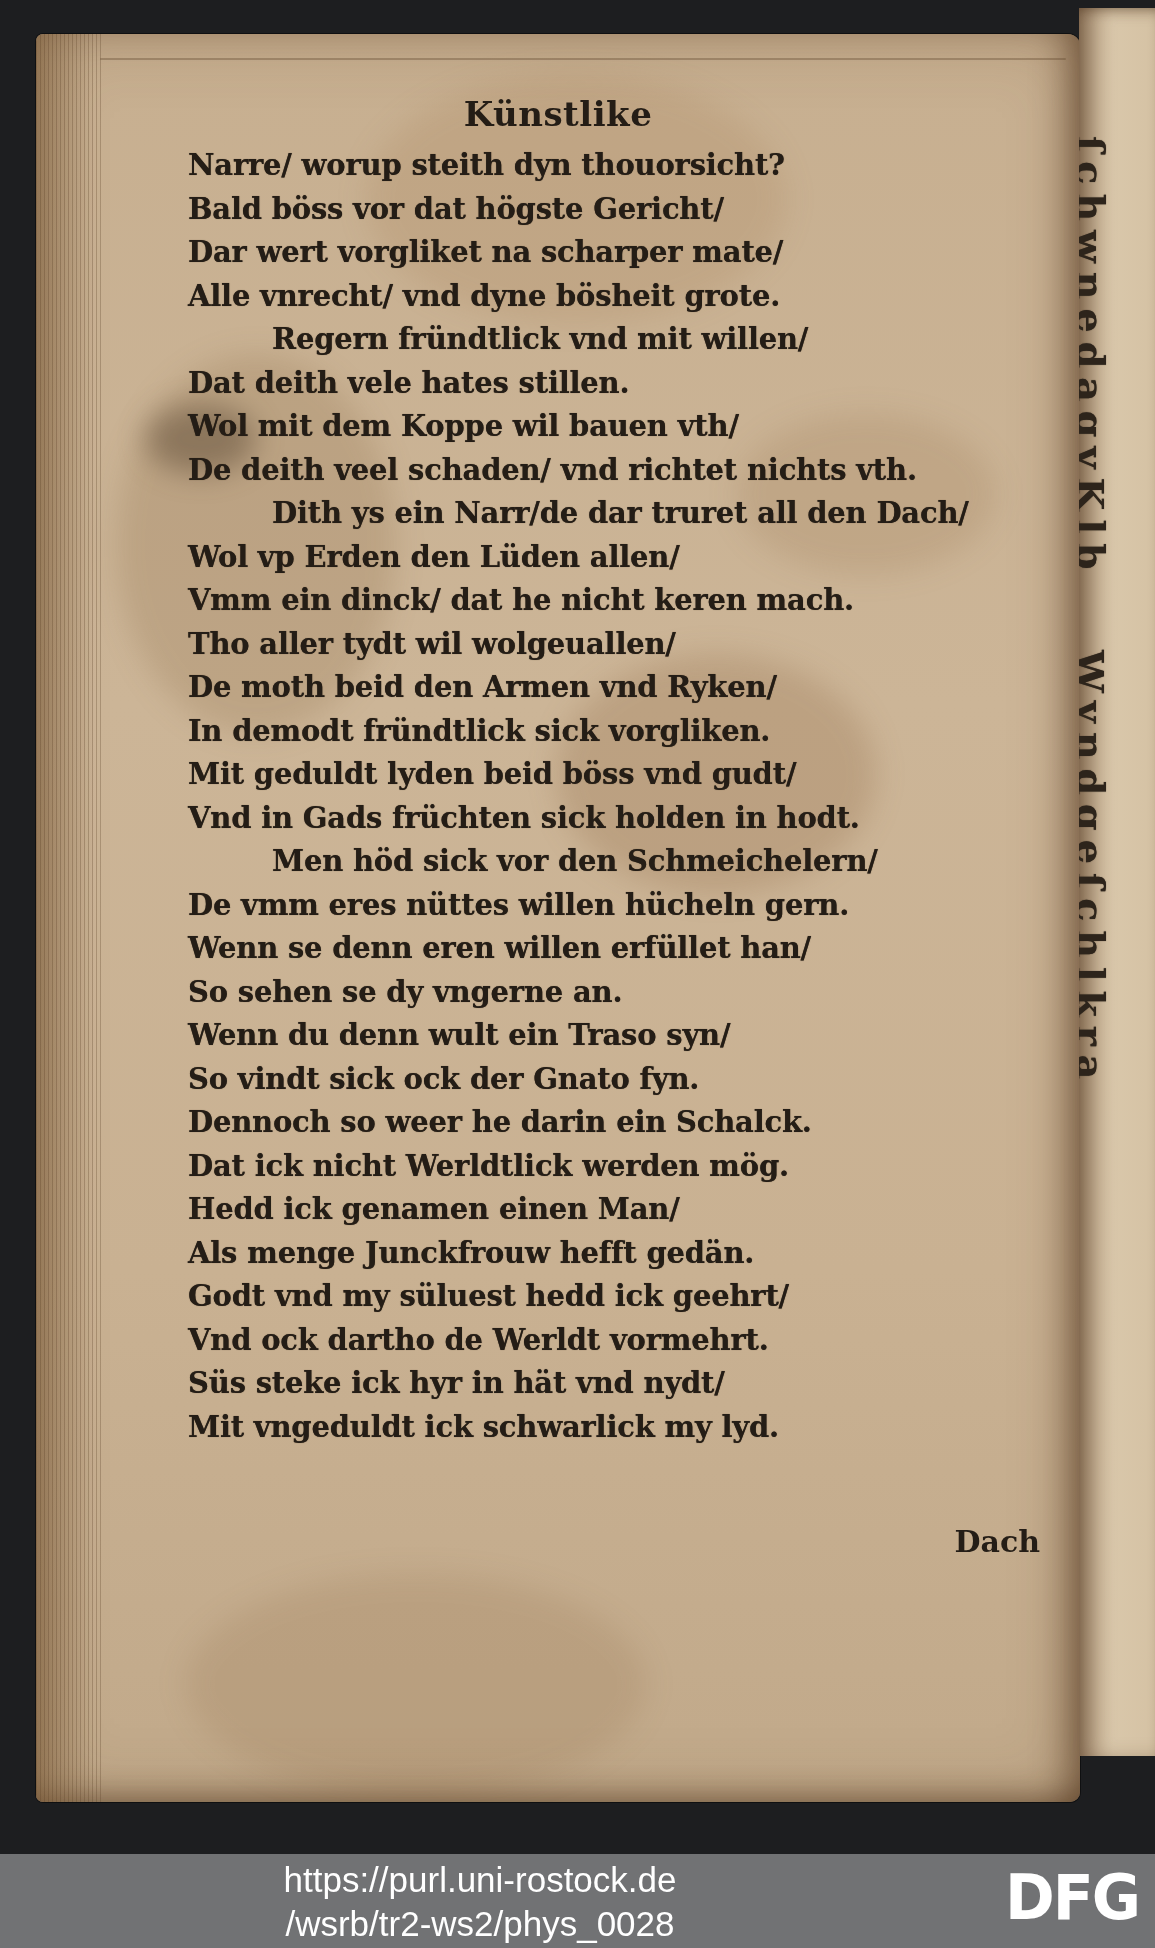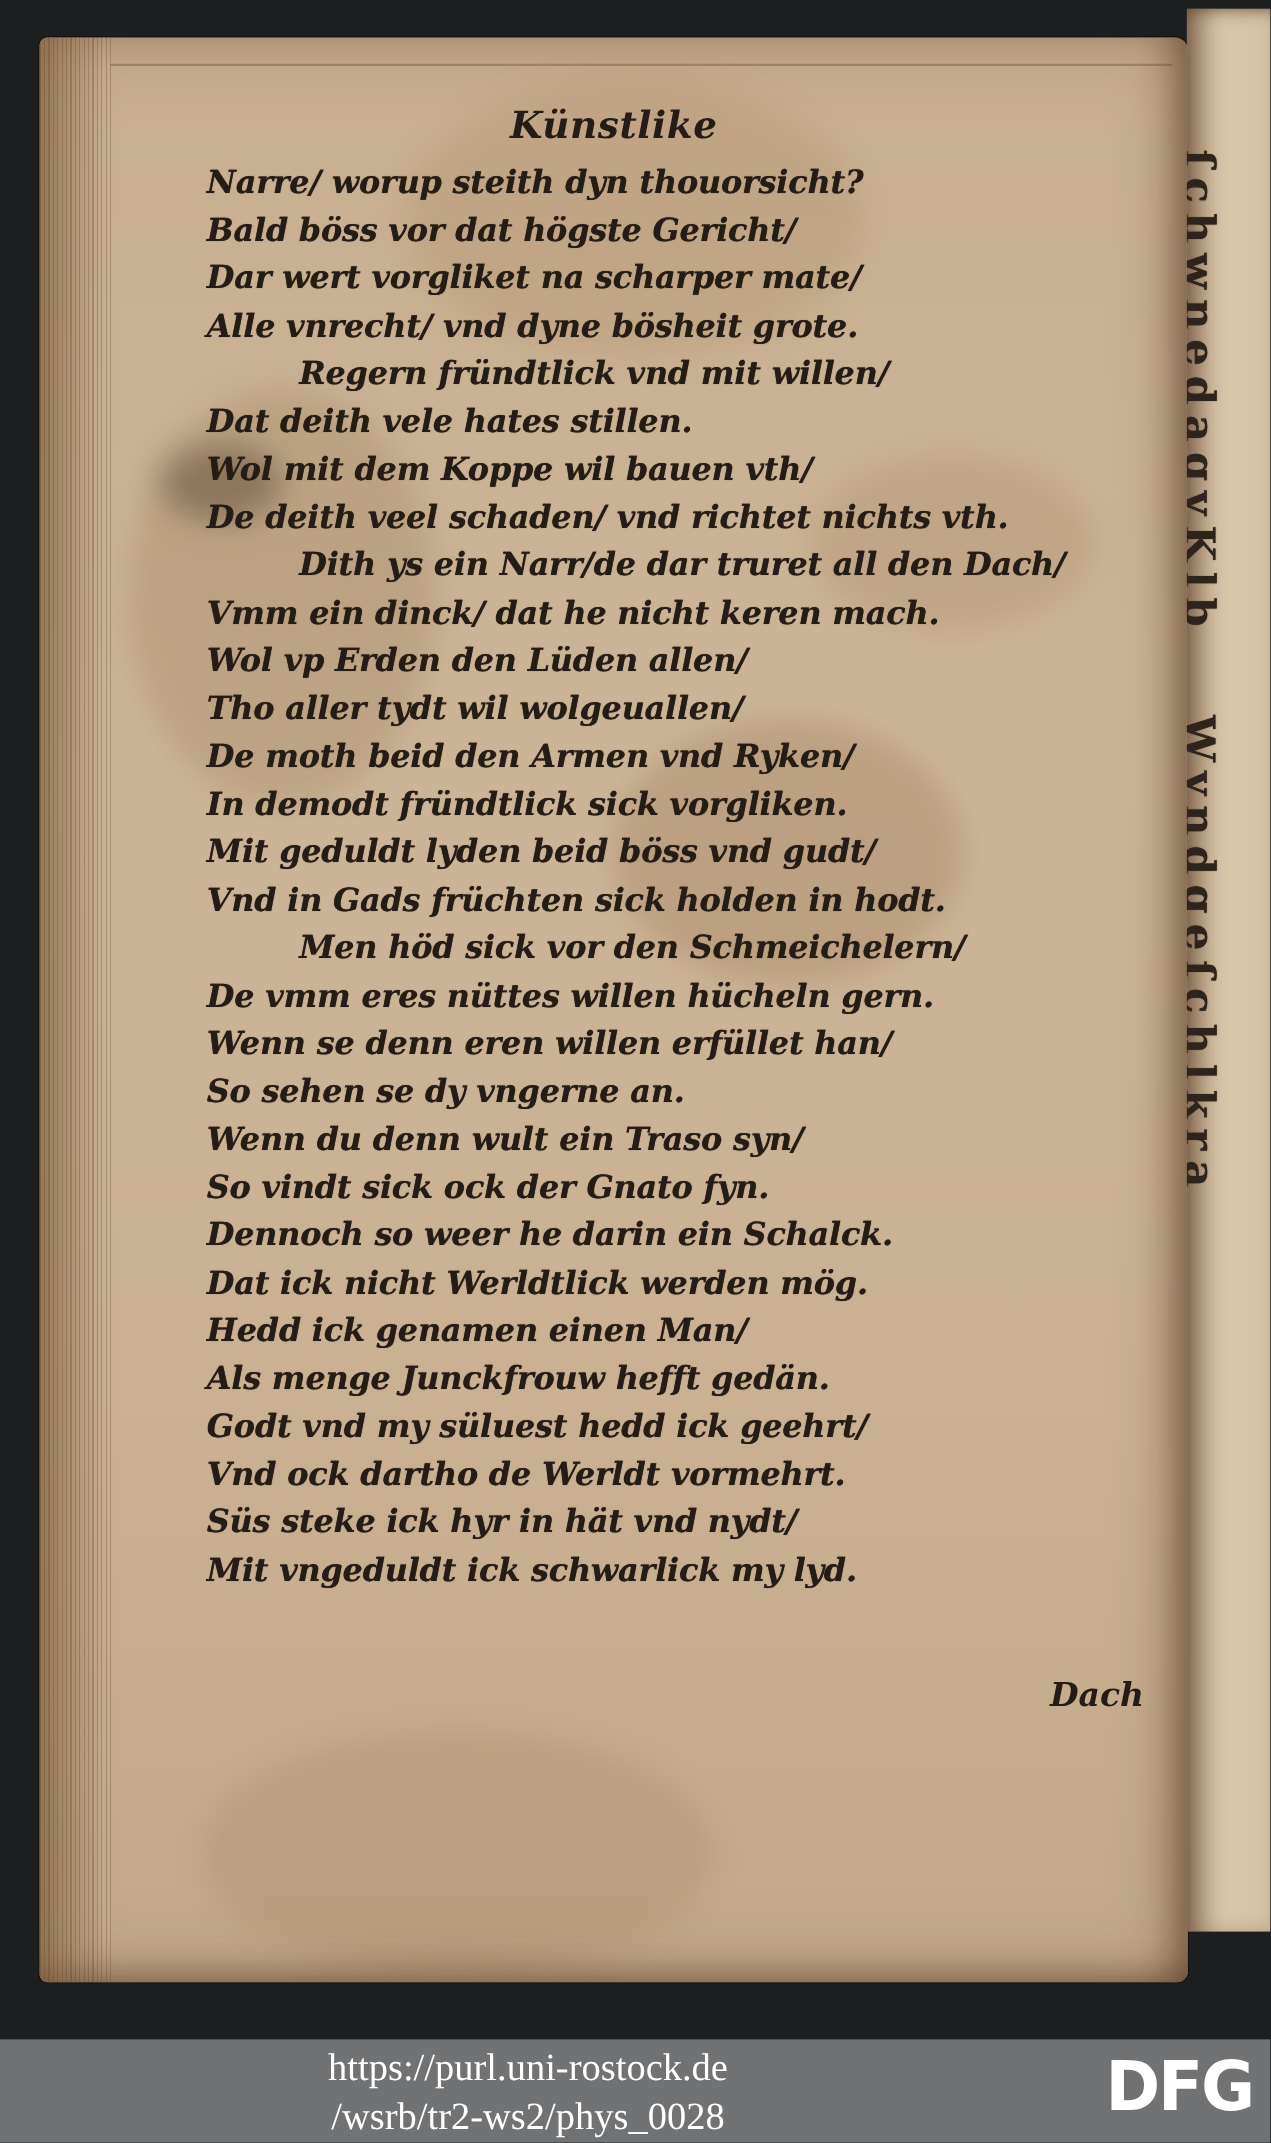--- a/index.html
+++ b/index.html
@@ -13,21 +13,20 @@
     position:absolute;left:36px;top:34px;width:1044px;height:1768px;
     border-radius:7px 12px 10px 7px;
     background:
       linear-gradient(180deg,#c7af90 0%,#ccb597 38%,#c9b192 70%,#c1a98a 100%);
     box-shadow:
       0 0 0 1px rgba(0,0,0,0.45),
       inset 0 0 70px rgba(92,62,32,0.28),
       inset -26px 0 34px -14px rgba(74,48,26,0.55),
       inset 0 -20px 30px -16px rgba(74,48,26,0.45);
     overflow:hidden;
-    font-style:italic;
   }
   .stain{position:absolute;border-radius:50%;filter:blur(14px);pointer-events:none;}
   .stain.s1{left:330px;top:40px;width:420px;height:250px;background:rgba(153,112,68,0.16);}
   .stain.s2{left:80px;top:320px;width:280px;height:380px;background:rgba(122,86,50,0.18);}
   .stain.s3{left:110px;top:370px;width:110px;height:70px;background:rgba(70,52,36,0.40);}
   .stain.s4{left:520px;top:620px;width:320px;height:240px;background:rgba(131,92,55,0.22);}
   .stain.s5{left:150px;top:1540px;width:460px;height:220px;background:rgba(122,86,50,0.13);}
   .stain.s6{left:700px;top:380px;width:260px;height:160px;background:rgba(131,92,55,0.15);}
   .page-edges{
     position:absolute;left:0;top:0;bottom:0;width:66px;
@@ -74,21 +73,21 @@
   }
   .edge-text.top{top:128px;}
   .edge-text.bottom{top:642px;}
   
   .footer-bar{
     position:absolute;left:0;right:0;bottom:0;height:94px;
     background:#717274;
   }
   .footer-url{
     position:absolute;left:150px;top:4px;width:660px;text-align:center;
-    color:#ffffff;font-family:Liberation Serif, serif;
+    color:#ffffff;font-family:Liberation Sans, sans-serif;
     font-size:35px;line-height:44px;
   }
   .dfg-logo{
     position:absolute;right:16px;top:8px;
     color:#ffffff;font-family:"DejaVu Sans", sans-serif;
     font-size:60px;font-weight:800;letter-spacing:-2px;
     transform:scaleY(1.04);
   }
 </style>
 </head>
@@ -109,22 +108,22 @@
   <div class="poem" id="poem">
       <div class="line">Narre/ worup steith dyn thouorsicht?</div>
       <div class="line">Bald böss vor dat högste Gericht/</div>
       <div class="line">Dar wert vorgliket na scharper mate/</div>
       <div class="line">Alle vnrecht/ vnd dyne bösheit grote.</div>
       <div class="line indent">Regern fründtlick vnd mit willen/</div>
       <div class="line">Dat deith vele hates stillen.</div>
       <div class="line">Wol mit dem Koppe wil bauen vth/</div>
       <div class="line">De deith veel schaden/ vnd richtet nichts vth.</div>
       <div class="line indent">Dith ys ein Narr/de dar truret all den Dach/</div>
+      <div class="line">Wol vp Erden den Lüden allen/</div>
       <div class="line">Vmm ein dinck/ dat he nicht keren mach.</div>
-      <div class="line">Wol vp Erden den Lüden allen/</div>
       <div class="line">Tho aller tydt wil wolgeuallen/</div>
       <div class="line">De moth beid den Armen vnd Ryken/</div>
       <div class="line">In demodt fründtlick sick vorgliken.</div>
       <div class="line">Mit geduldt lyden beid böss vnd gudt/</div>
       <div class="line">Vnd in Gads früchten sick holden in hodt.</div>
       <div class="line indent">Men höd sick vor den Schmeichelern/</div>
       <div class="line">De vmm eres nüttes willen hücheln gern.</div>
       <div class="line">Wenn se denn eren willen erfüllet han/</div>
       <div class="line">So sehen se dy vngerne an.</div>
       <div class="line">Wenn du denn wult ein Traso syn/</div>

